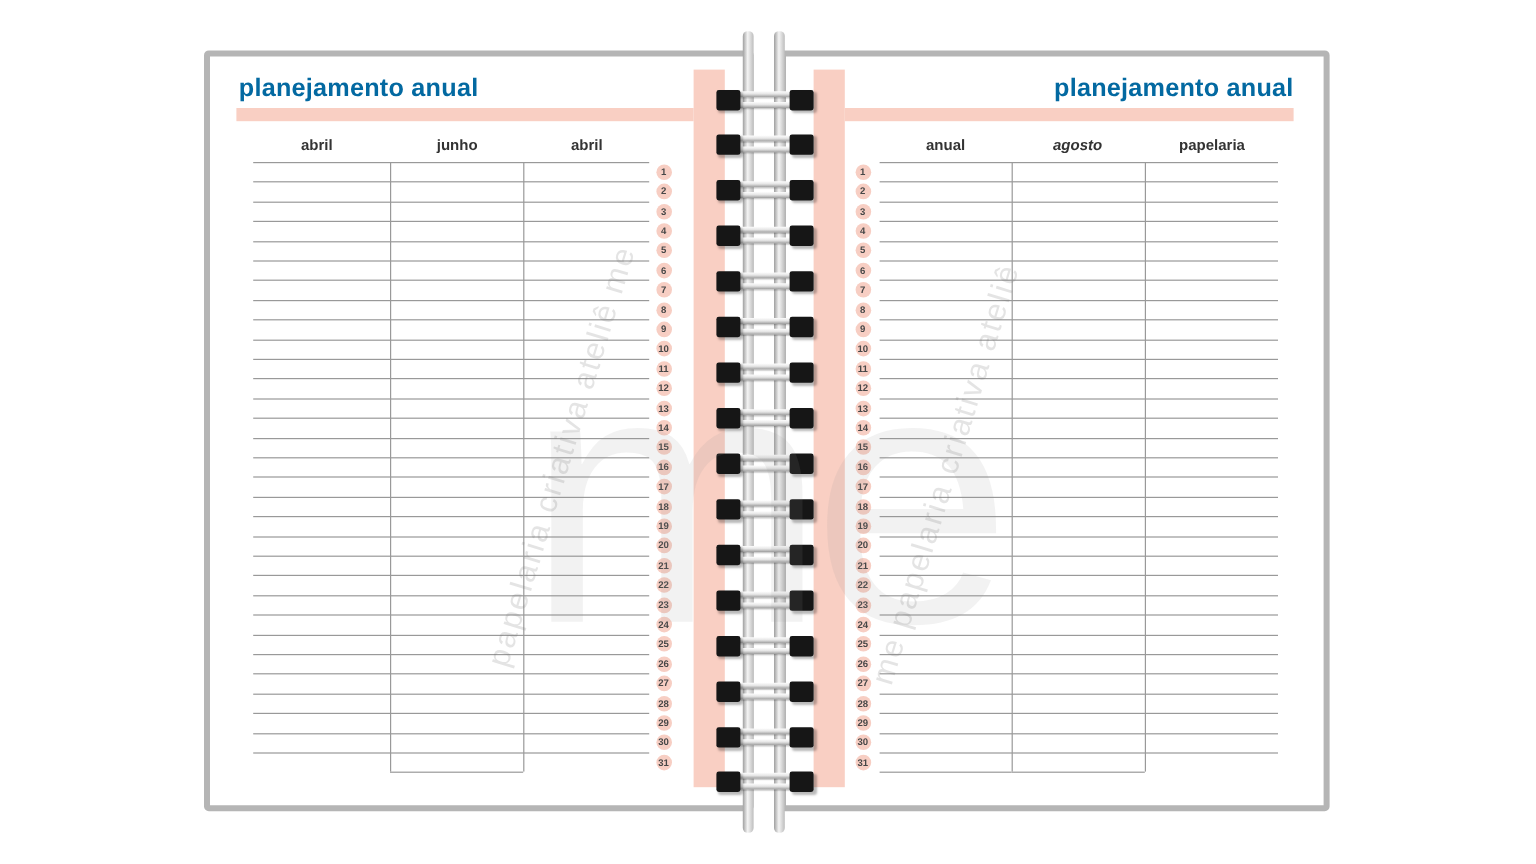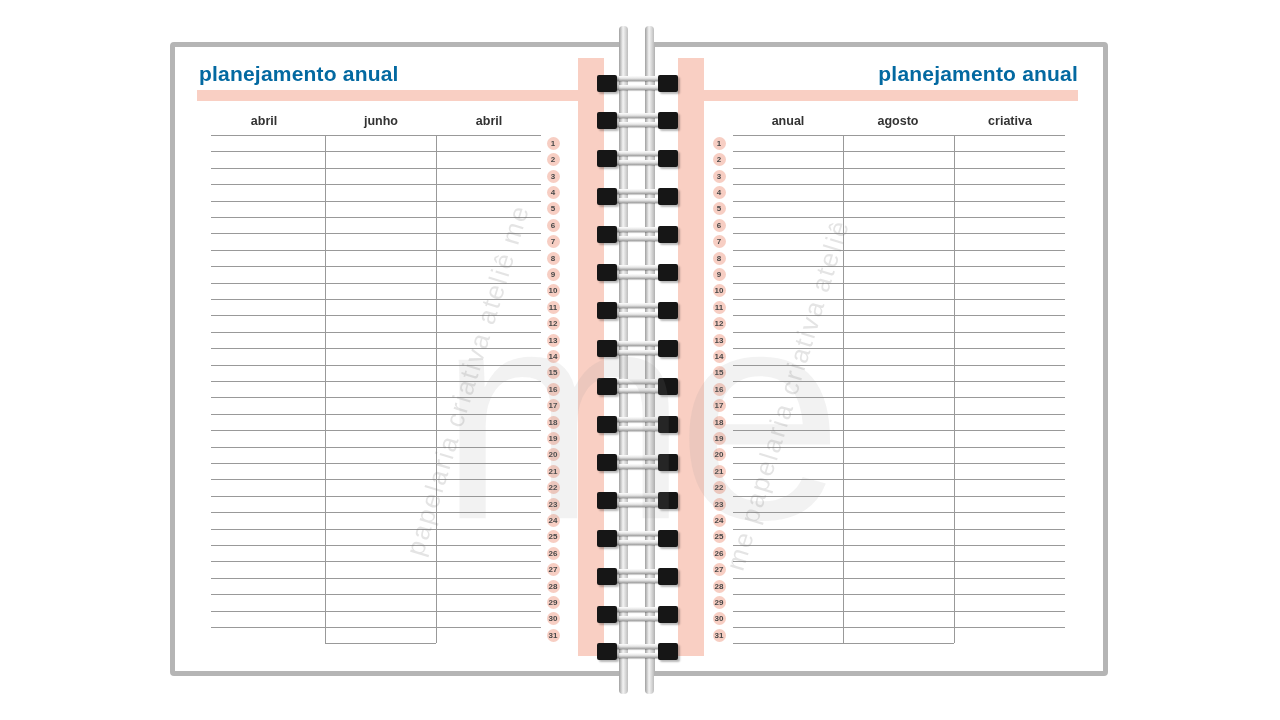--- a/index.html
+++ b/index.html
@@ -22,21 +22,21 @@
   .bar-right{left:704px;width:374px;}
 
   .spine-strip{position:absolute;top:58px;width:26px;height:598px;
                background:#f9cfc3;z-index:2;}
   .strip-left{left:578px;}
   .strip-right{left:678px;}
 
   .month-label{position:absolute;top:114px;transform:translateX(-50%);
                font-size:12.5px;font-weight:600;color:#333333;z-index:3;}
   .m-abril{left:264px;} .m-maio{left:381px;} .m-junho{left:489px;}
-  .m-julho{left:788px;} .m-agosto{left:898px;} .m-setembro{left:1010px;}
+  .m-julho{left:788px;} .m-agosto{left:898px;font-style:italic;} .m-setembro{left:1010px;}
 
   
   #build-layer{position:absolute;left:0;top:0;width:1280px;height:720px;z-index:3;}
   .hline{position:absolute;height:1px;background:#999999;}
   .vline{position:absolute;width:1px;background:#999999;}
   .day-badge{position:absolute;width:13px;height:13px;border-radius:50%;
              background:#f7cec3;color:#474747;font-size:8px;font-weight:bold;
              line-height:13px;text-align:center;}
 
   
@@ -73,21 +73,21 @@
 <div class="accent-bar bar-right"></div>
 
 <div class="spine-strip strip-left"></div>
 <div class="spine-strip strip-right"></div>
 
 <div class="month-label m-abril">abril</div>
 <div class="month-label m-maio">junho</div>
 <div class="month-label m-junho">abril</div>
 <div class="month-label m-julho">anual</div>
 <div class="month-label m-agosto">agosto</div>
-<div class="month-label m-setembro">criativa</div>
+<div class="month-label m-setembro">papelaria</div>
 
 <div id="build-layer">
     <div class="hline" style="left: 211px; top: 135px; width: 330px;"></div>
     <div class="hline" style="left: 211px; top: 151.4px; width: 330px;"></div>
     <div class="hline" style="left: 211px; top: 167.8px; width: 330px;"></div>
     <div class="hline" style="left: 211px; top: 184.2px; width: 330px;"></div>
     <div class="hline" style="left: 211px; top: 200.6px; width: 330px;"></div>
     <div class="hline" style="left: 211px; top: 217px; width: 330px;"></div>
     <div class="hline" style="left: 211px; top: 233.4px; width: 330px;"></div>
     <div class="hline" style="left: 211px; top: 249.8px; width: 330px;"></div>

